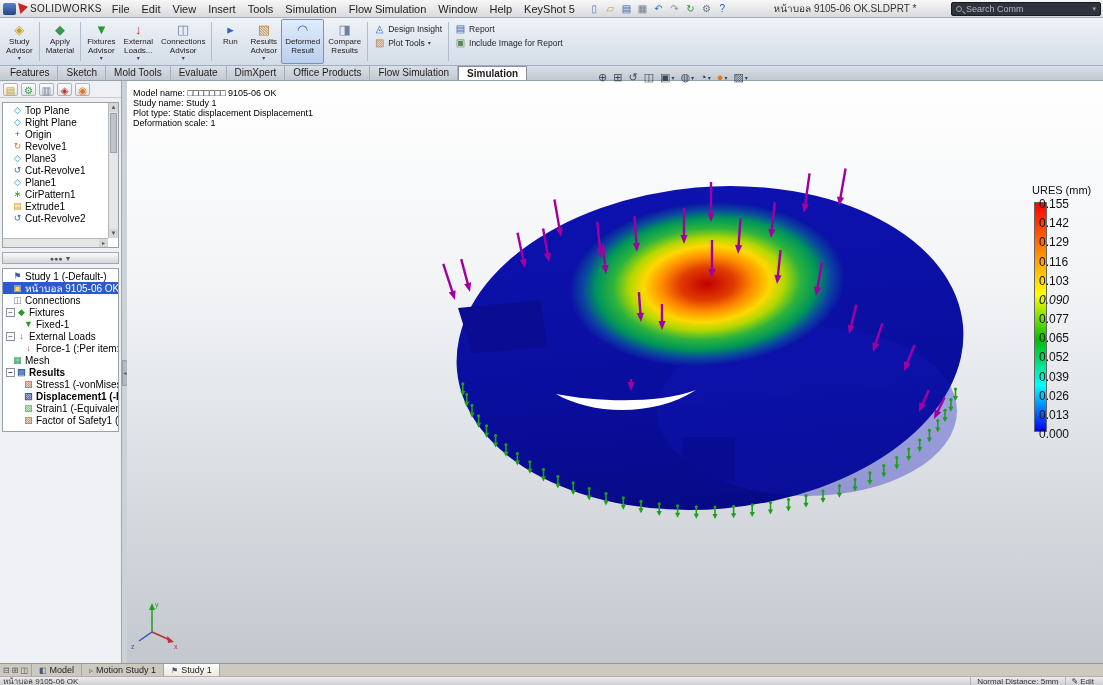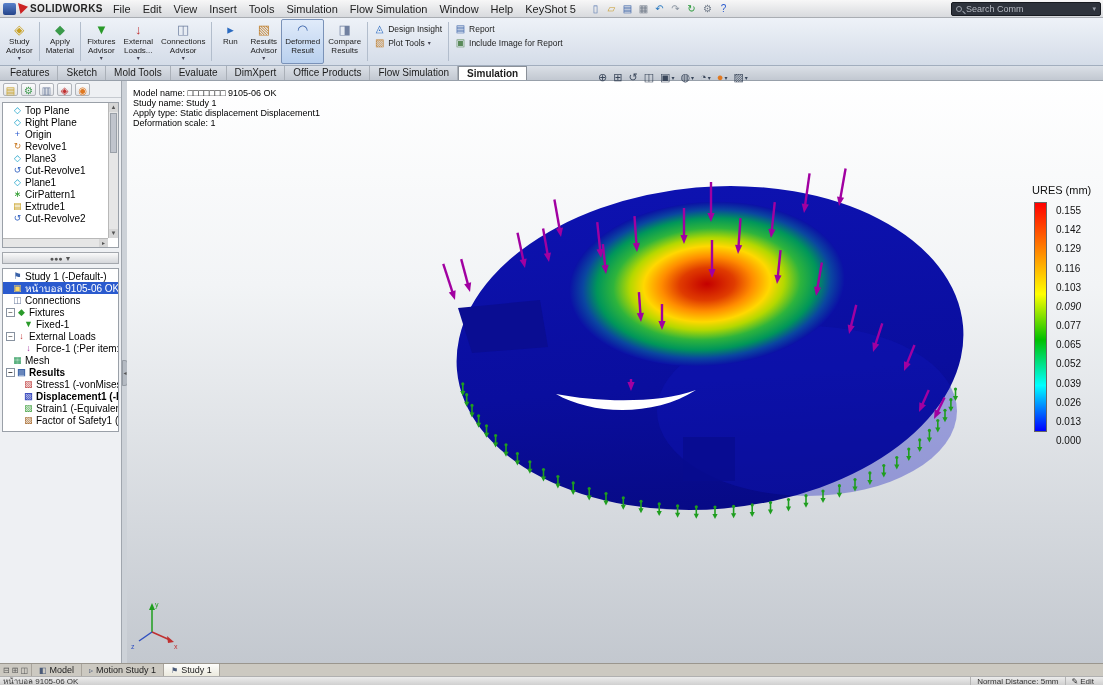--- a/index.html
+++ b/index.html
@@ -8,21 +8,21 @@
   .window { position:relative; width:1103px; height:685px; background:#d4d0c8; }
 
   
   .titlebar { position:absolute; top:0; left:0; right:0; height:18px;
     background:linear-gradient(#f7f7f7,#d8dade); border-bottom:1px solid #a9adb3;
     display:flex; align-items:center; }
   .app-icon { width:13px; height:12px; margin:0 2px 0 3px;
     background:linear-gradient(#5a82cc,#24448a); border-radius:2px; flex:0 0 auto; }
   .sw-flag { width:10px; height:11px; background:#cc2222; margin-right:2px;
     clip-path:polygon(0 0,100% 35%,25% 100%); flex:0 0 auto; }
-  .app-name { font-weight:bold; font-size:10px; letter-spacing:.4px; color:#222; margin-right:4px; }
+  .app-name { font-weight:normal; font-size:10px; letter-spacing:.4px; color:#222; margin-right:4px; }
   .menubar { display:flex; }
   .menu-item { padding:2px 6px; font-size:11px; color:#1d1d1d; cursor:default; }
   .quick-toolbar { display:flex; margin-left:6px; gap:1px; }
   .qbtn { width:15px; text-align:center; font-size:10px; line-height:14px; cursor:default; }
   .doc-title { position:absolute; left:730px; width:230px; text-align:center;
     font-size:10px; color:#333; white-space:nowrap; overflow:hidden; }
   .search-box { position:absolute; right:2px; top:2px; width:150px; height:14px;
     background:#2e333c; border:1px solid #171a20; border-radius:2px;
     display:flex; align-items:center; gap:4px; padding:0 4px; color:#b4b8c0; font-size:9px; }
   .mag { width:6px; height:6px; border:1px solid #9aa0aa; border-radius:50%; position:relative; flex:0 0 auto; }
@@ -106,21 +106,21 @@
   .annotations { position:absolute; left:6px; top:7px; font-size:9px; line-height:10px; color:#000; }
   .hud { position:absolute; left:598px; top:70px; height:14px; display:flex; gap:6px;
     align-items:center; color:#39465a; z-index:9; }
   .hicon { display:flex; align-items:center; gap:1px; font-size:11px; cursor:default; }
   .hdd { font-size:6px; color:#39465a; }
 
   
   .legend { position:absolute; left:905px; top:103px; width:70px; }
   .legend-title { font-size:11px; color:#111; }
   .legend-bar { position:absolute; left:2px; top:18px; width:13px; height:230px; border:1px solid #666; }
-  .lval { position:absolute; left:24px; font-size:10px; color:#111; white-space:nowrap;margin-top:8px; }
+  .lval { position:absolute; left:7px; font-size:12px; color:#111; white-space:nowrap; }
 
   
   .bottom-tabs { position:absolute; bottom:9px; left:0; right:0; height:13px;
     background:#ccc9c1; border-top:1px solid #9a968e; display:flex; align-items:stretch; }
   .btabs-icons { display:flex; align-items:center; padding:0 3px; gap:2px;
     border-right:1px solid #a8a49c; }
   .bwin { font-size:8px; color:#555; cursor:default; }
   .btabs-tabs { display:flex; align-items:stretch; }
   .btab { display:flex; align-items:center; gap:3px; padding:0 7px; font-size:9px;
     border-right:1px solid #a8a49c; color:#222; cursor:default; }
@@ -160,20 +160,21 @@
         <span class="qbtn" style="color: rgb(90, 122, 176);">▯</span>
         <span class="qbtn" style="color: rgb(200, 154, 40);">▱</span>
         <span class="qbtn" style="color: rgb(58, 98, 168);">▤</span>
         <span class="qbtn" style="color: rgb(112, 122, 136);">▦</span>
         <span class="qbtn" style="color: rgb(42, 122, 192);">↶</span>
         <span class="qbtn" style="color: rgb(138, 148, 160);">↷</span>
         <span class="qbtn" style="color: rgb(42, 154, 58);">↻</span>
         <span class="qbtn" style="color: rgb(112, 122, 136);">⚙</span>
         <span class="qbtn" style="color: rgb(42, 90, 206);">?</span>
       </div>
+    <div class="doc-title">หน้าบอล 9105-06 OK.SLDPRT *</div>
     <div class="search-box">
       <span class="mag"></span>
       <span class="search-text">Search Comm</span>
       <span class="search-chev">▾</span>
     </div>
   </div>
 
   <div class="ribbon">
     <div class="ribbon-inner" id="ribbon-inner">
         <div class="rbtn">
@@ -793,21 +794,21 @@
           <line x1="25" y1="551" x2="12" y2="560" stroke="#3050c0" stroke-width="1.5"></line>
           <text x="28" y="526" font-size="7" fill="#1f9e1f">y</text>
           <text x="47" y="568" font-size="7" fill="#c03030">x</text>
           <text x="4" y="568" font-size="7" fill="#3050c0">z</text>
         </g>
       </svg>
 
       <div class="annotations" id="annots">
           <div class="annot">Model name: □□□□□□□ 9105-06 OK</div>
           <div class="annot">Study name: Study 1</div>
-          <div class="annot">Apply type: Static displacement Displacement1</div>
+          <div class="annot">Plot type: Static displacement Displacement1</div>
           <div class="annot">Deformation scale: 1</div>
         </div>
 
       <div class="legend">
         <div class="legend-title">URES (mm)</div>
         <div class="legend-bar" id="legend-bar" style="background: linear-gradient(rgb(255, 0, 0), rgb(255, 128, 0), rgb(255, 255, 0), rgb(0, 192, 0), rgb(0, 255, 255), rgb(0, 0, 255));"></div>
         <div id="legend-labels">
             <div class="lval" style="top: 13px;">0.155</div>
             <div class="lval" style="top: 32.1667px;">0.142</div>
             <div class="lval" style="top: 51.3333px;">0.129</div>

